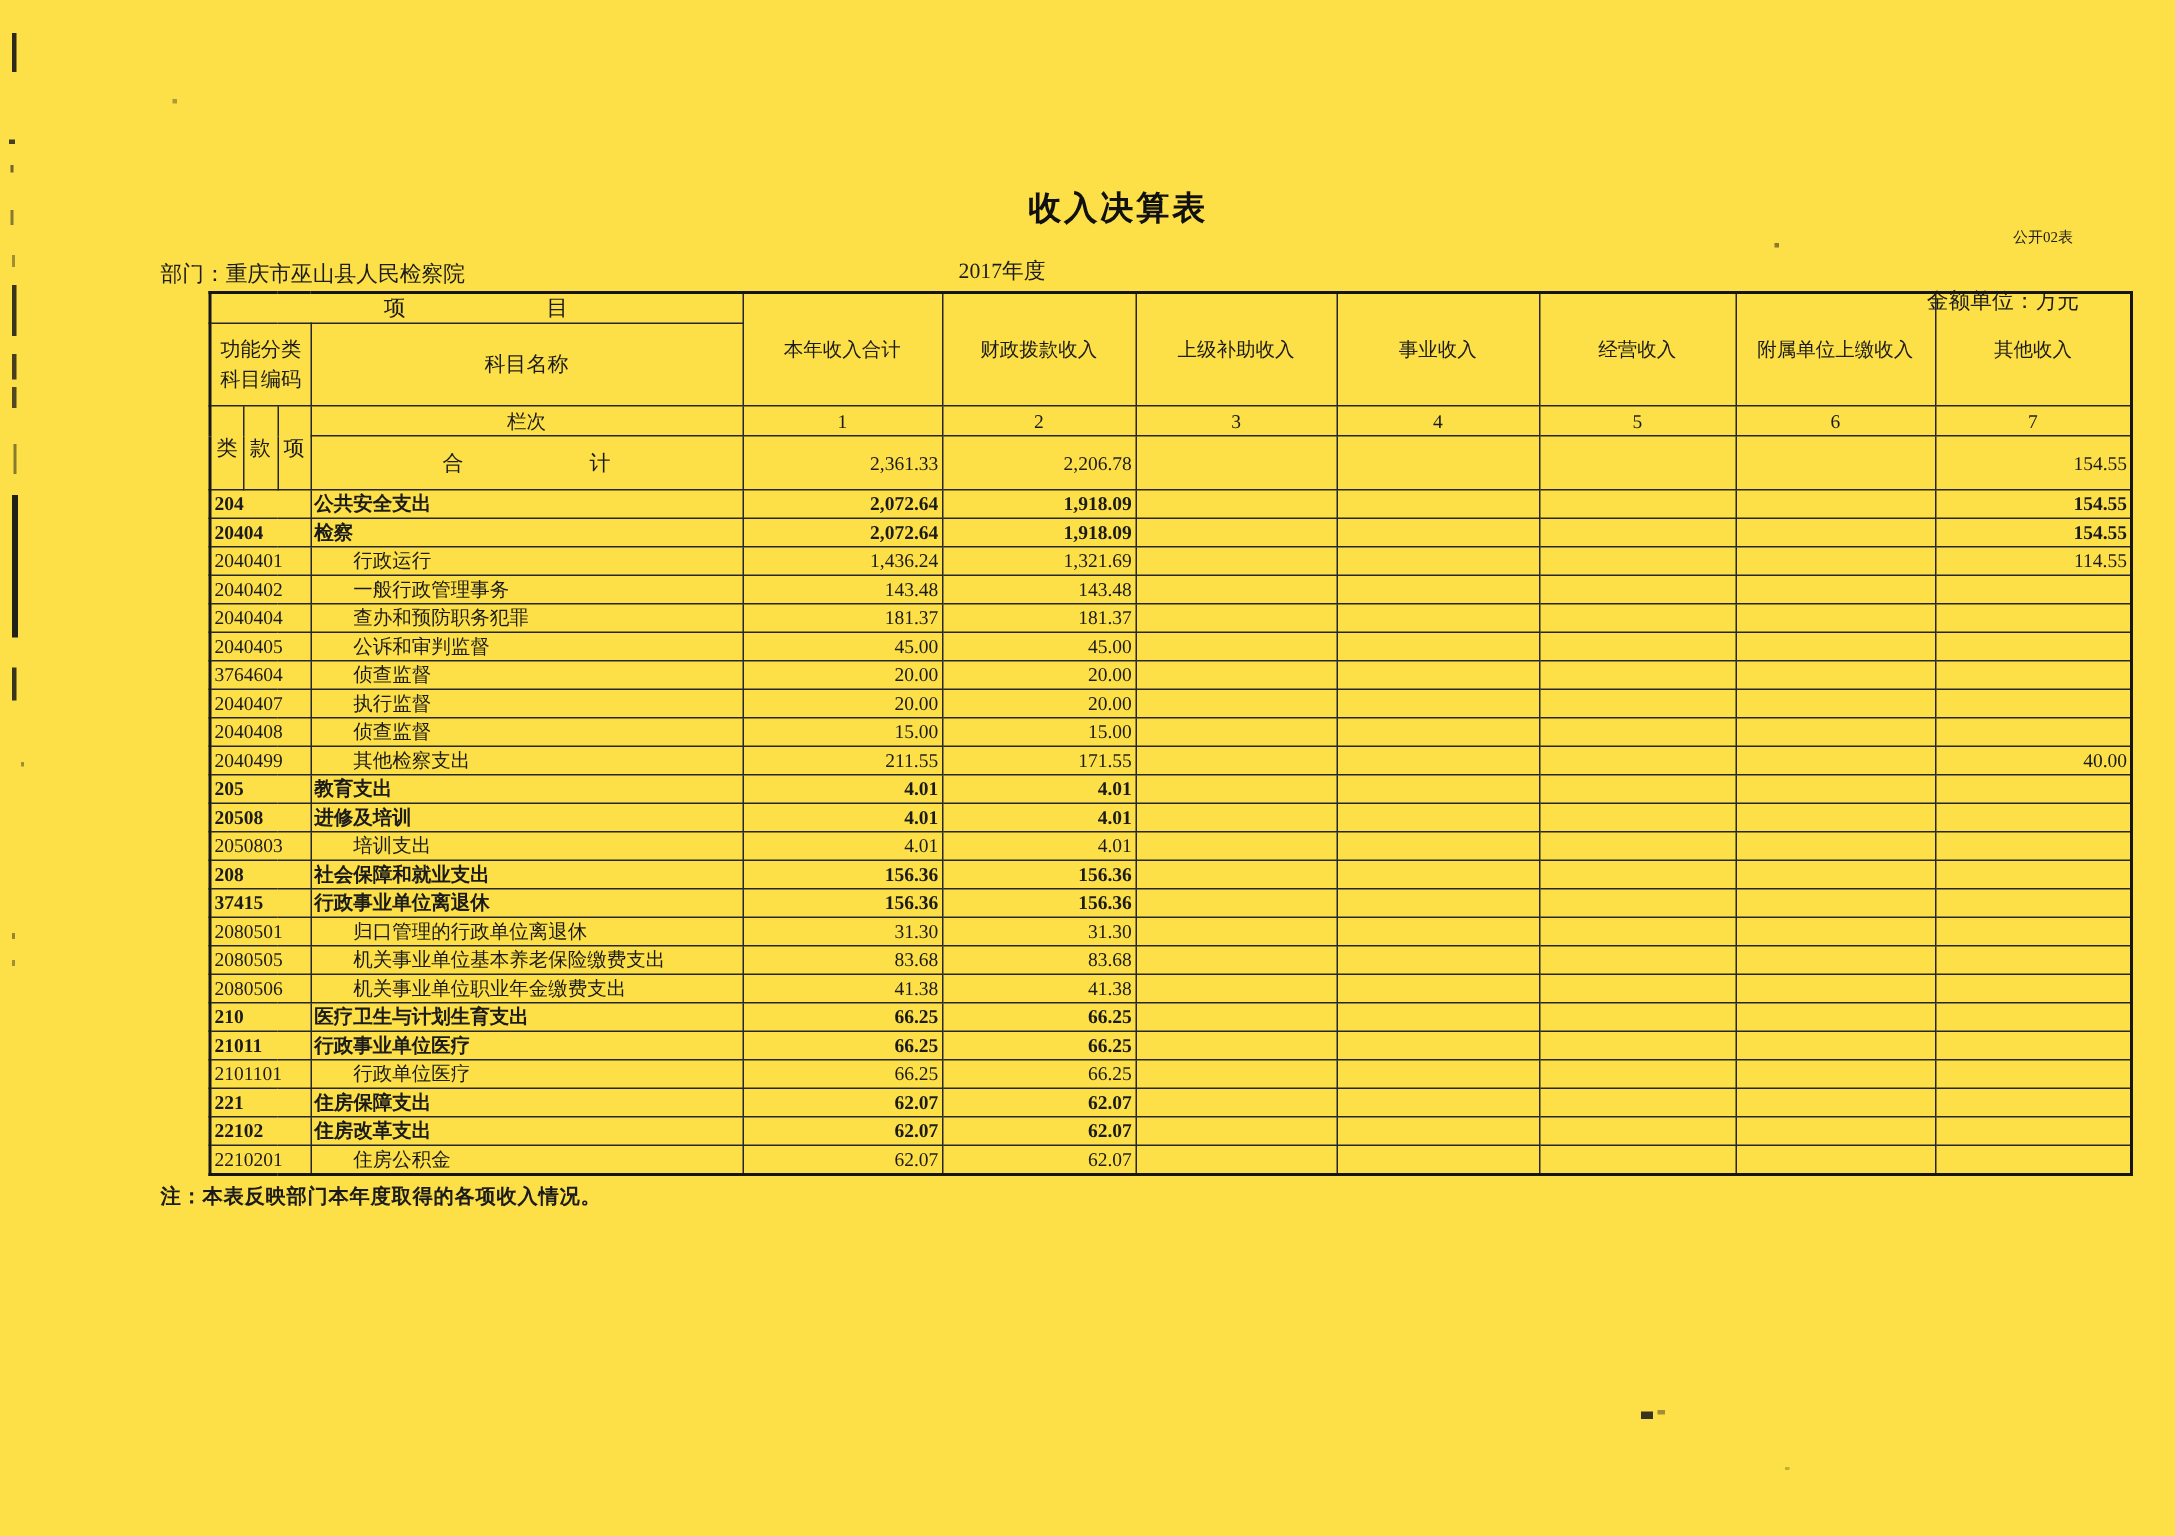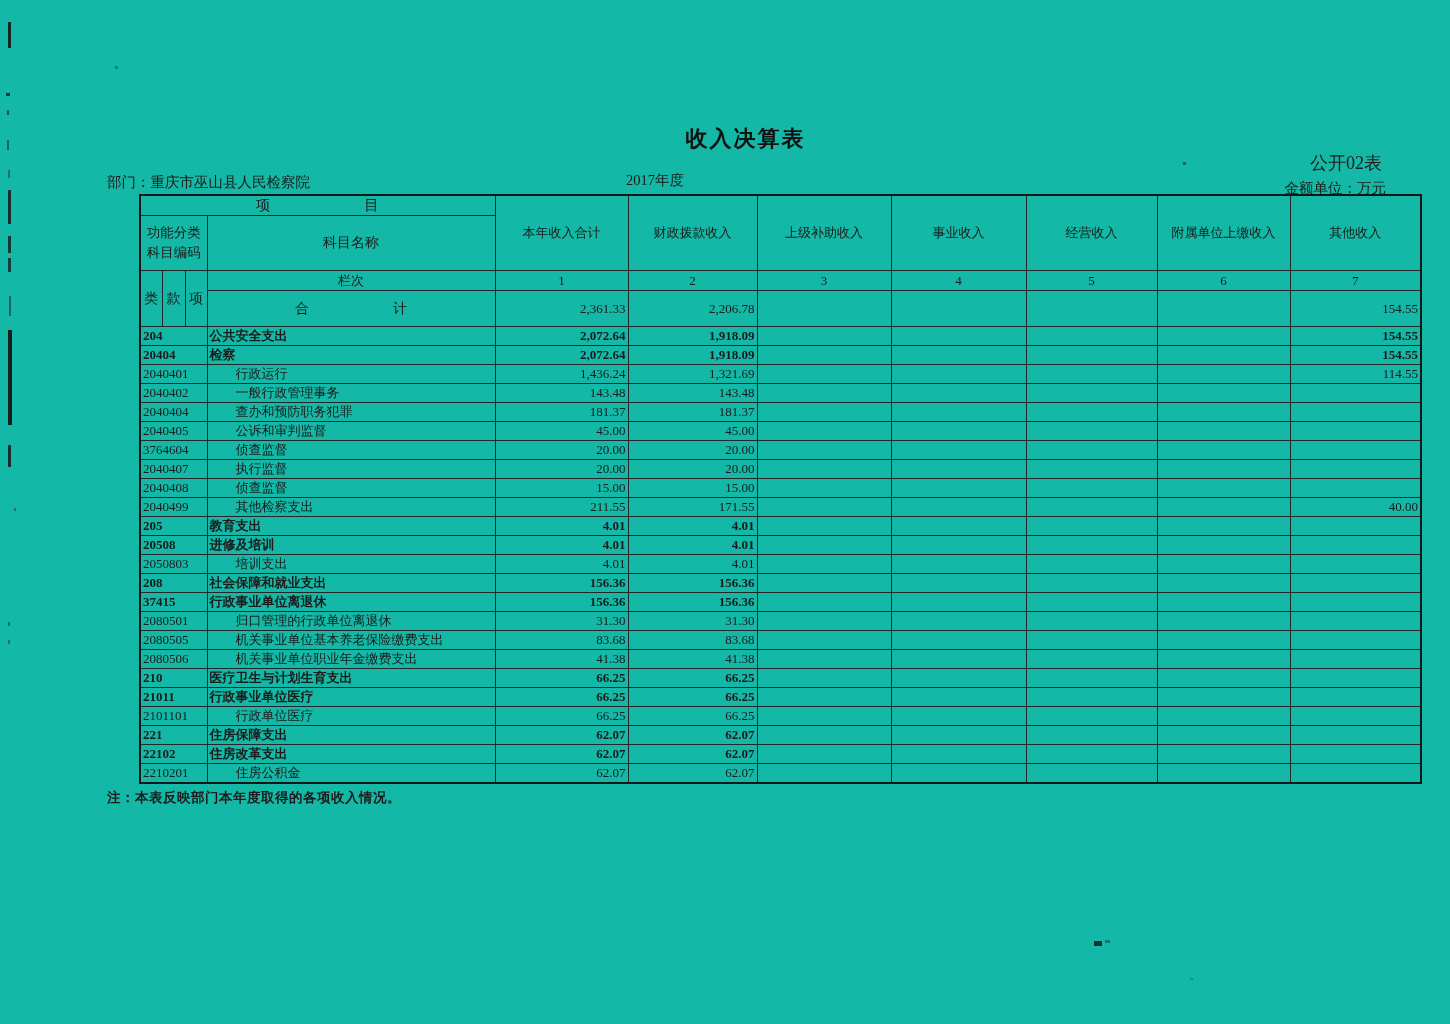--- a/index.html
+++ b/index.html
@@ -5,42 +5,42 @@
   html,body{margin:0;padding:0;}
   body{
     width:1450px;height:1024px;
     background:#e9e9e9;
     font-family:"Liberation Serif","DejaVu Serif",serif;
     color:#1c1c1c;
     -webkit-font-smoothing:antialiased;
   }
   .page{
     position:relative;width:1450px;height:1024px;
-    background:#14b8a6;overflow:hidden;
+    background:#fde047;overflow:hidden;
   }
   
   .mark{position:absolute;background:#161616;}
   
   .title{
     position:absolute;left:105px;top:124px;width:1281px;
     margin:0;text-align:center;
     font-family:"Liberation Sans","DejaVu Sans",sans-serif;
     font-size:22px;font-weight:bold;letter-spacing:2px;color:#111;
   }
   .form-code{
     position:absolute;top:151px;right:68px;
-    font-size:18px;color:#1c1c1c;
+    font-size:10px;color:#1c1c1c;
   }
   .meta-row{
     position:absolute;left:105px;top:173px;width:1281px;height:20px;
     font-size:14.5px;
   }
   .meta-row .dept{position:absolute;left:2px;top:0;}
-  .meta-row .year{position:absolute;left:521px;top:-2px;}
-  .meta-row .unit{position:absolute;right:0;top:6px;}
+  .meta-row .year{position:absolute;left:534px;top:-2px;}
+  .meta-row .unit{position:absolute;right:0;top:18px;}
   
   table.budget{
     position:absolute;left:105px;top:194px;
     width:1281px;border-collapse:collapse;table-layout:fixed;
     border:2px solid #161616;
     margin-left:34px;
   }
   table.budget th,table.budget td{
     border:1px solid #262626;
     padding:0 2px;

